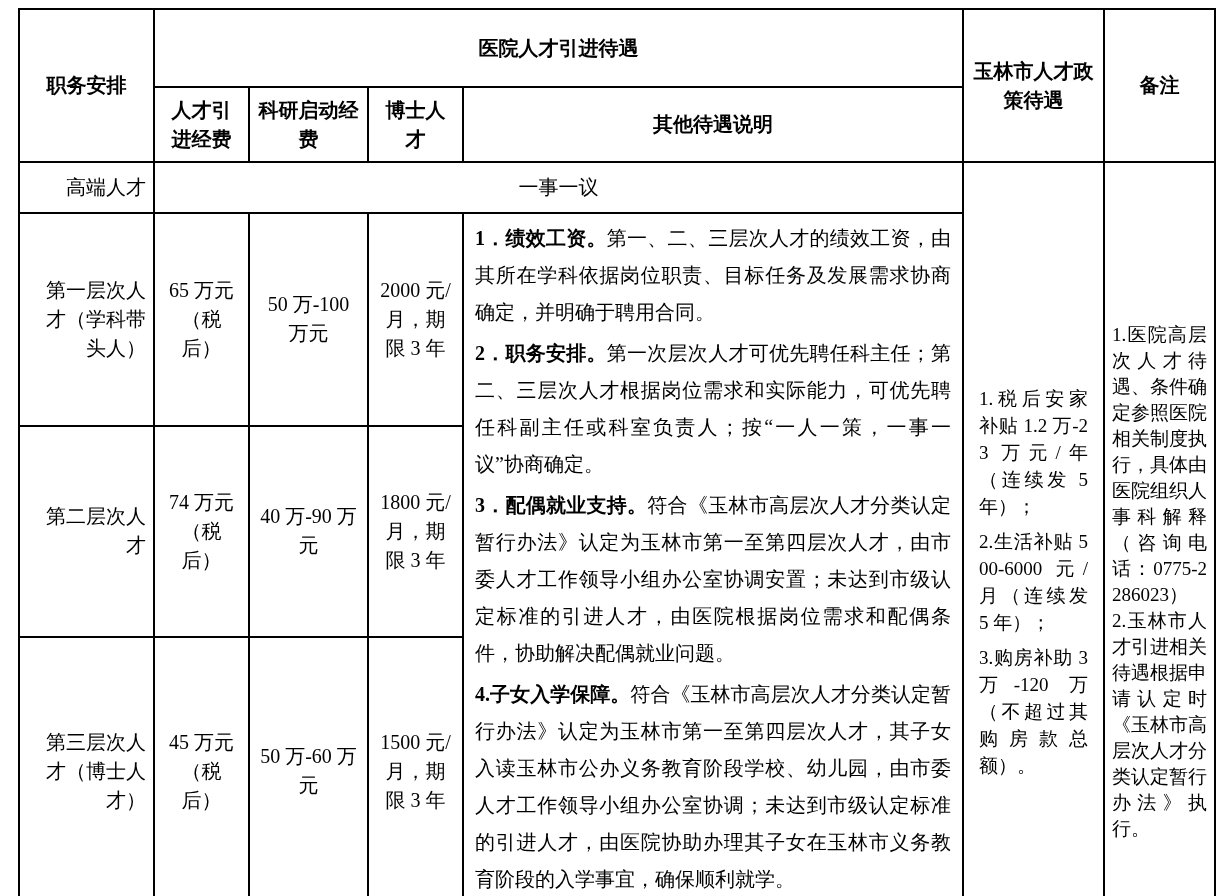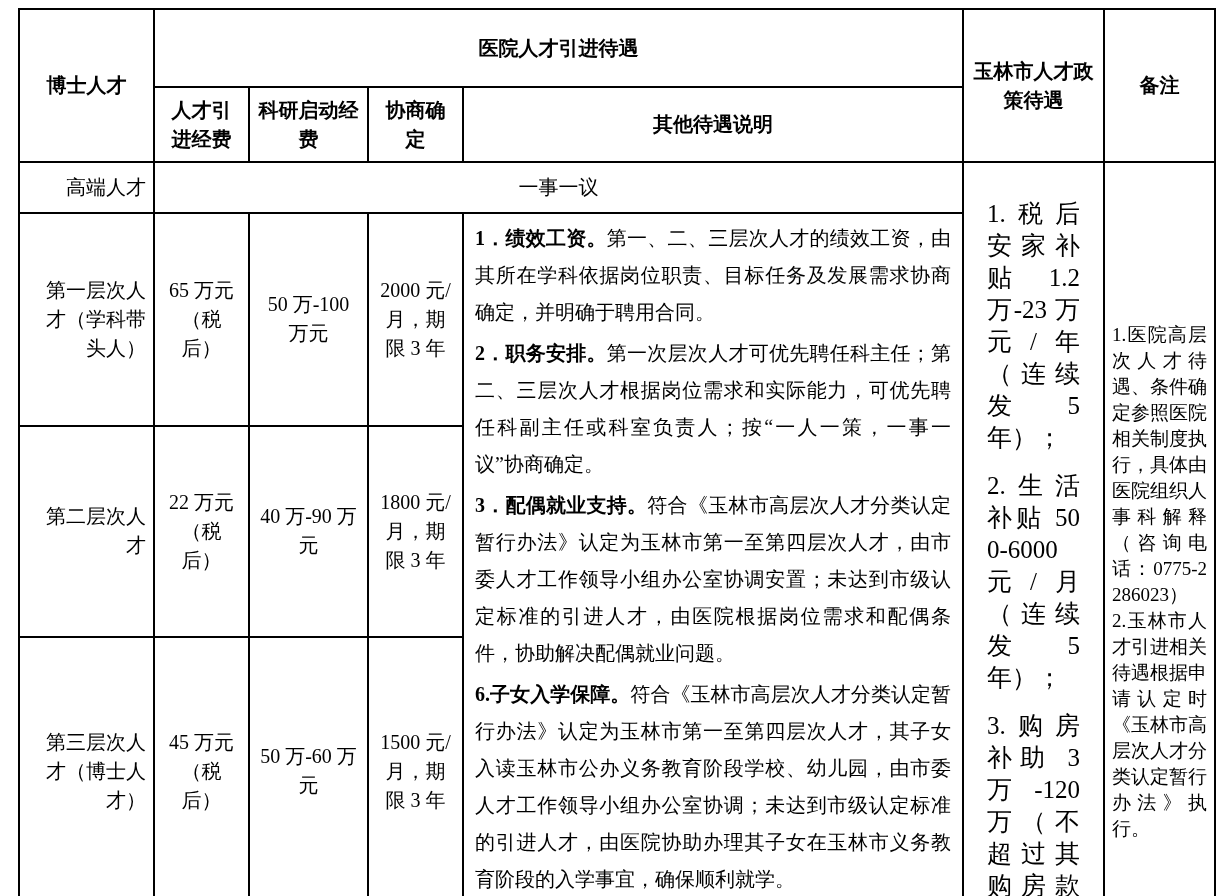--- a/index.html
+++ b/index.html
@@ -14,50 +14,50 @@
   col.c5{width:500px;} col.c6{width:141px;} col.c7{width:111px;}
   
   tr.r-h1{height:78px;} tr.r-h2{height:75px;} tr.r-top{height:51px;}
   tr.r-t1{height:181px;} tr.r-t2{height:180px;} tr.r-t3{height:228px;} tr.r-t4{height:97px;}
   .hd{font-weight:bold;text-align:center;}
   .lbl{text-align:right;word-break:break-all;line-height:30px;}
   .val{text-align:center;word-break:break-all;line-height:30px;}
   .deal{text-align:center;margin-left:44px;}
   .desc p{margin:4px;text-align:justify;line-height:37px;}
   .desc b{font-weight:bold;}
-  .city p{margin:16px;text-align:justify;word-break:break-all;font-size:25px;line-height:32px;}
+  .city p{margin:8px;text-align:justify;word-break:break-all;font-size:19px;line-height:27px;}
   .rmk p{margin:0;text-align:justify;word-break:break-all;font-size:19px;line-height:26px;}
 </style>
 </head>
 <body>
 
 <div class="page">
   <table class="doc">
     <colgroup>
       <col class="c1">
         <col class="c2">
         <col class="c3">
         <col class="c4">
       <col class="c5">
         <col class="c6">
         <col class="c7">
     </colgroup>
 
     <tbody>
         <tr class="r-h1">
-      <td class="hd" rowspan="2">博士人才</td>
+      <td class="hd" rowspan="2">职务安排</td>
       <td class="hd" colspan="4">医院人才引进待遇</td>
       <td class="hd" rowspan="2">玉林市人才政策待遇</td>
       <td class="hd" rowspan="2">备注</td>
     </tr>
 
     <tr class="r-h2">
       <td class="hd">人才引进经费</td>
       <td class="hd">科研启动经费</td>
-      <td class="hd">协商确定</td>
+      <td class="hd">博士人才</td>
       <td class="hd">其他待遇说明</td>
     </tr>
 
     <tr class="r-top">
       <td class="lbl">高端人才</td>
       <td class="deal" colspan="4">一事一议</td>
 
       <td class="city" rowspan="5">
         <p>1.税后安家补贴 1.2 万-23 万元/年（连续发 5 年）；</p>
         <p>2.生活补贴 500-6000 元/月（连续发 5 年）；</p>
@@ -80,28 +80,28 @@
         <p>
           <b>1．绩效工资。</b><span>第一、二、三层次人才的绩效工资，由其所在学科依据岗位职责、目标任务及发展需求协商确定，并明确于聘用合同。</span>
         </p>
         <p>
           <b>2．职务安排。</b><span>第一次层次人才可优先聘任科主任；第二、三层次人才根据岗位需求和实际能力，可优先聘任科副主任或科室负责人；按“一人一策，一事一议”协商确定。</span>
         </p>
         <p>
           <b>3．配偶就业支持。</b><span>符合《玉林市高层次人才分类认定暂行办法》认定为玉林市第一至第四层次人才，由市委人才工作领导小组办公室协调安置；未达到市级认定标准的引进人才，由医院根据岗位需求和配偶条件，协助解决配偶就业问题。</span>
         </p>
         <p>
-          <b>6.子女入学保障。</b><span>符合《玉林市高层次人才分类认定暂行办法》认定为玉林市第一至第四层次人才，其子女入读玉林市公办义务教育阶段学校、幼儿园，由市委人才工作领导小组办公室协调；未达到市级认定标准的引进人才，由医院协助办理其子女在玉林市义务教育阶段的入学事宜，确保顺利就学。</span>
+          <b>4.子女入学保障。</b><span>符合《玉林市高层次人才分类认定暂行办法》认定为玉林市第一至第四层次人才，其子女入读玉林市公办义务教育阶段学校、幼儿园，由市委人才工作领导小组办公室协调；未达到市级认定标准的引进人才，由医院协助办理其子女在玉林市义务教育阶段的入学事宜，确保顺利就学。</span>
         </p>
       </td>
     </tr>
 
     <tr class="r-t2">
       <td class="lbl">第二层次人才</td>
-      <td class="val">22 万元（税后）</td>
+      <td class="val">74 万元（税后）</td>
       <td class="val">40 万-90 万元</td>
       <td class="val">1800 元/月，期限 3 年</td>
     </tr>
 
     <tr class="r-t3">
       <td class="lbl">第三层次人才（博士人才）</td>
       <td class="val">45 万元（税后）</td>
       <td class="val">50 万-60 万元</td>
       <td class="val">1500 元/月，期限 3 年</td>
     </tr>

